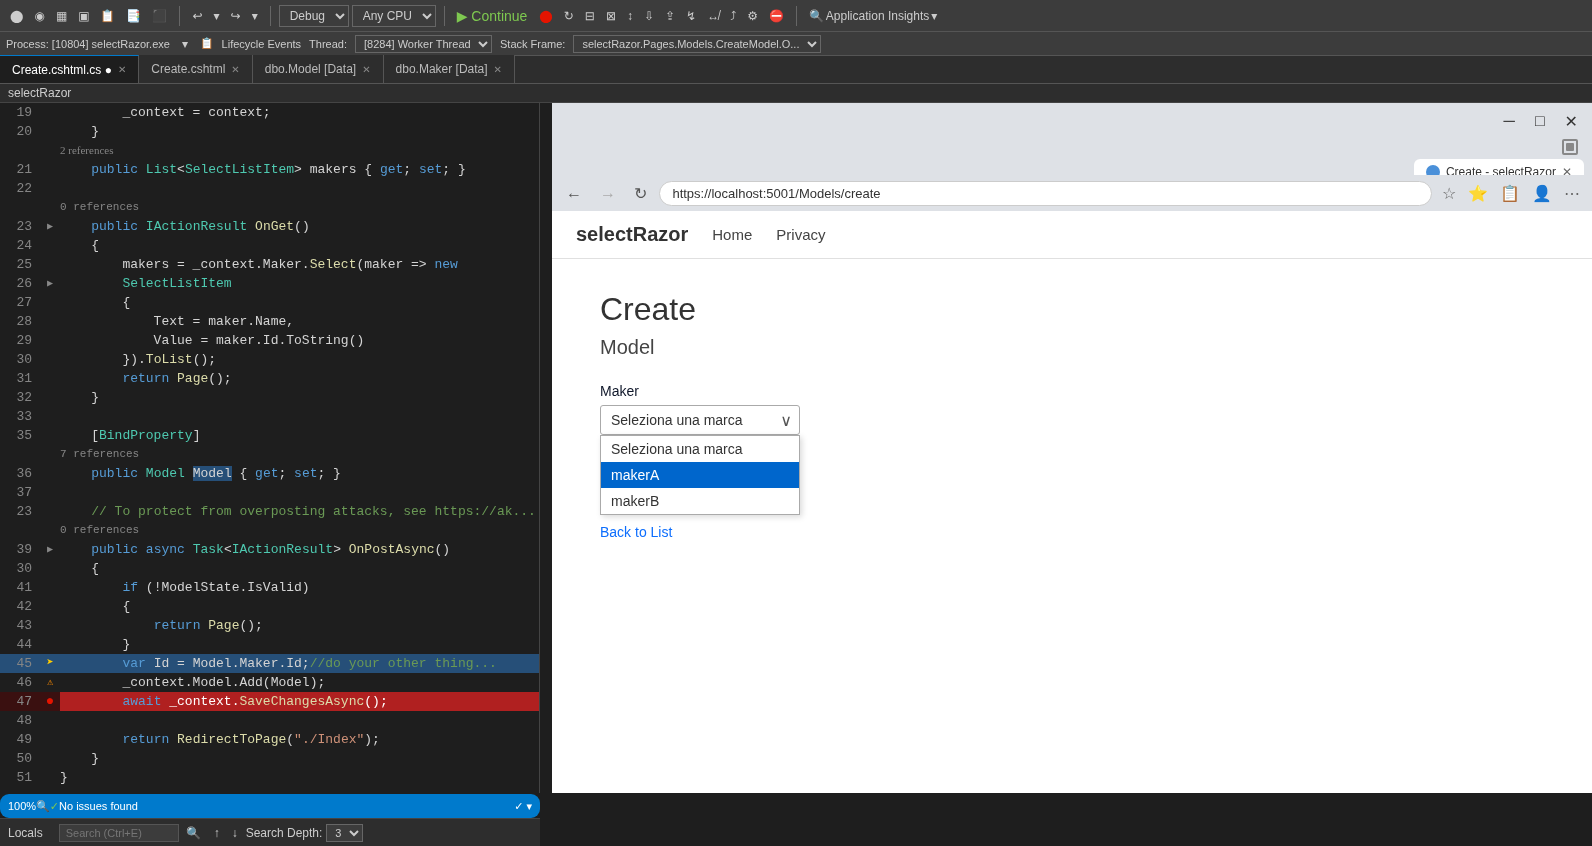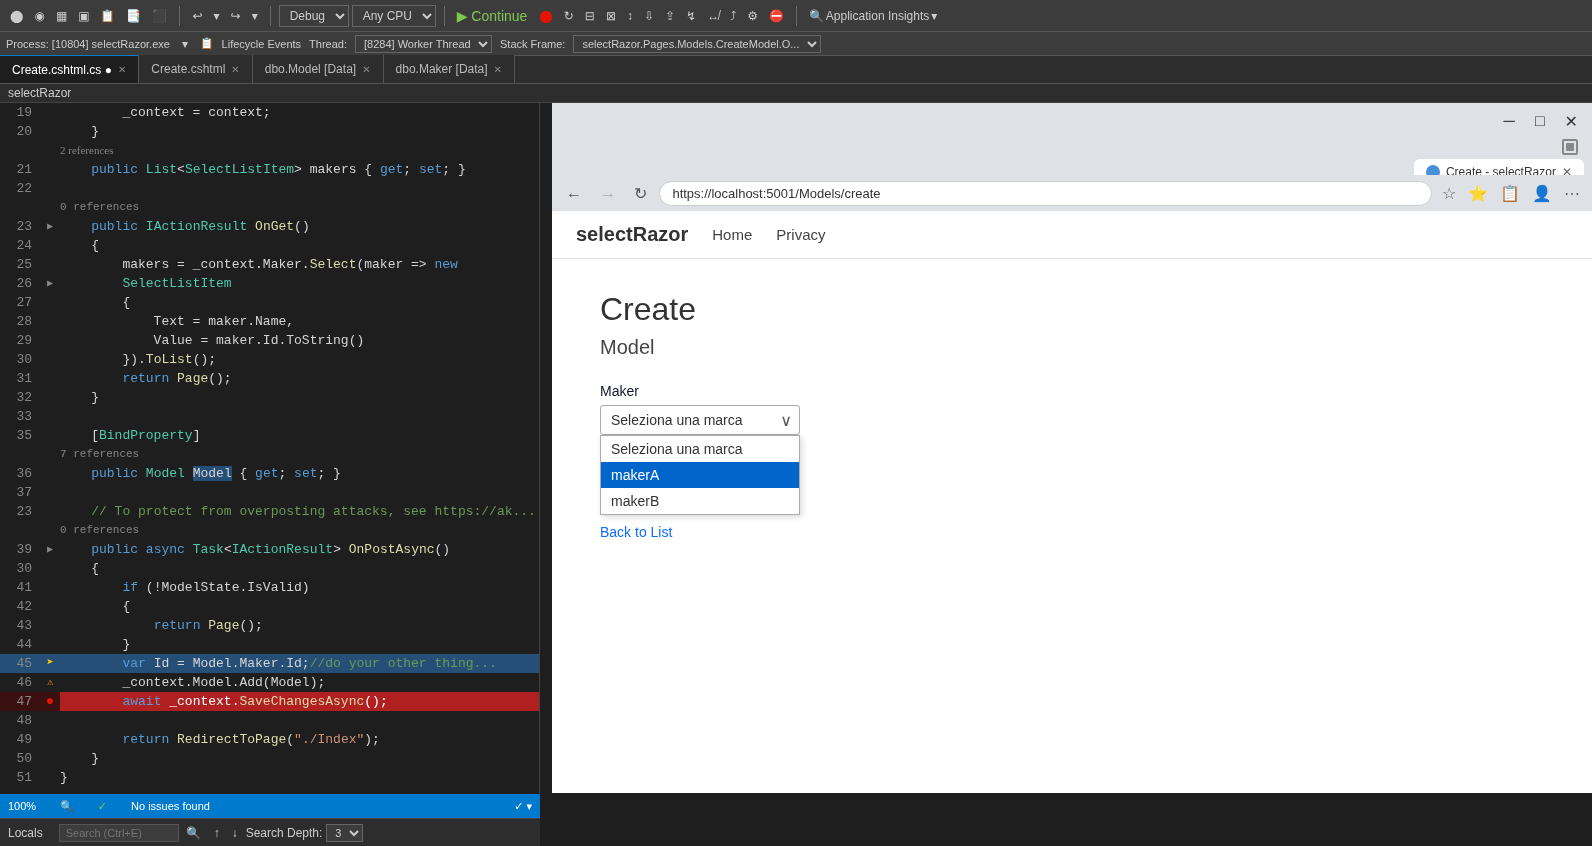--- a/index.html
+++ b/index.html
@@ -774,21 +774,21 @@
         
         <div style="width:200px;height:20px;border:1px solid #ccc;margin-top:0;background:#fff;margin-left:0;border-top:none;"></div>
 
         <button class="create-btn">Create</button>
         <a class="back-link" href="#">Back to List</a>
       </div>
     </div>
   </div>
 </div>
 
-<div style="background:#007acc; height:24px; display:flex; align-items:center; padding:0 8px; font-size:11px; color:#fff; gap:24px; position:fixed; bottom:28px; left:0; width:540px;">
+<div style="background:#007acc; height:24px; display:flex; align-items:center; padding:0 8px; font-size:11px; color:#fff; gap:0; position:fixed; bottom:28px; left:0; width:540px;border-radius:9px;">
   <span>100%</span>
   <span>🔍</span>
   <span style="color:#7ec850;">✓</span>
   <span>No issues found</span>
   <span style="margin-left:auto;">✓ ▾</span>
 </div>
 
 <div style="background:#2d2d2d; height:28px; display:flex; align-items:center; padding:0 8px; font-size:12px; color:#ccc; border-top:1px solid #444; position:fixed; bottom:0; left:0; width:540px; gap:8px;">
   <span>Locals</span>
   <div style="margin-left:8px;display:flex;align-items:center;gap:4px;">

